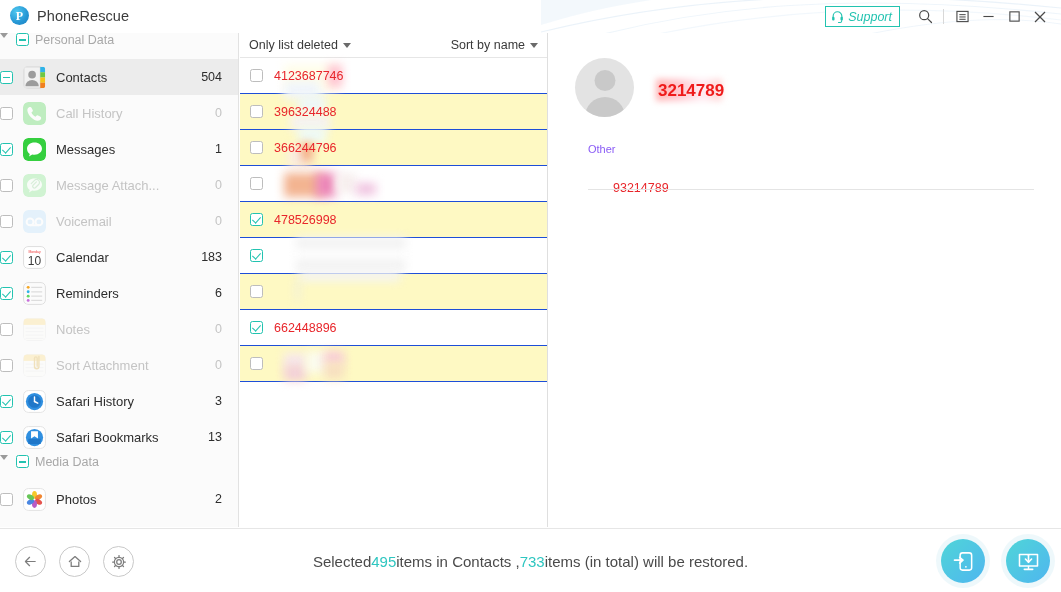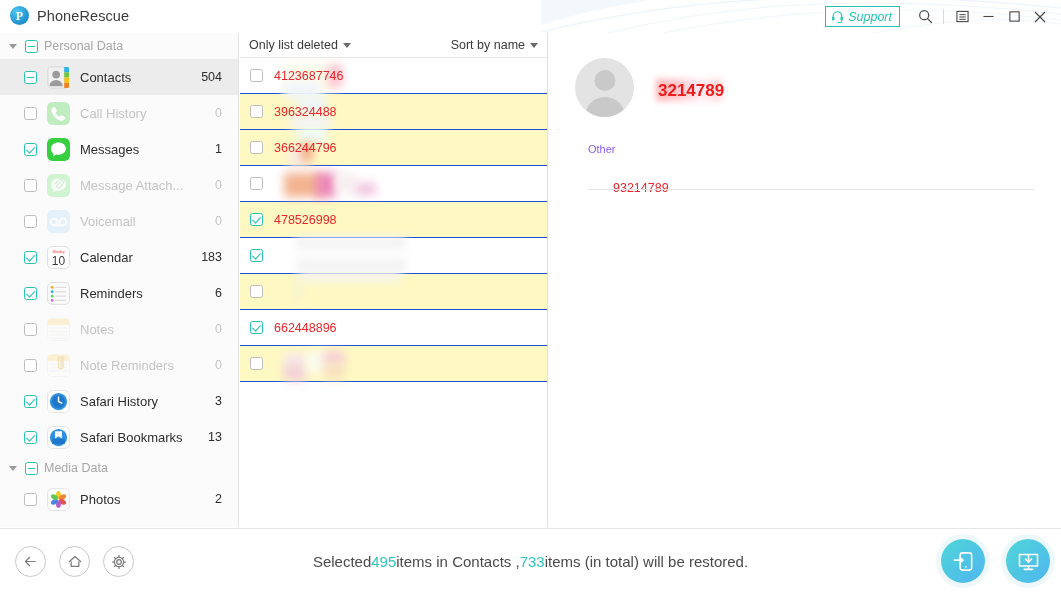--- a/index.html
+++ b/index.html
@@ -43,38 +43,38 @@
   }
   .tb-sep { width:1px; height:15px; background:#d8d8d8; margin:0 5px; }
 
   
   .sidebar {
     position:absolute; left:0; top:33px; width:239px; height:494px;
     background:#fbfbfb; border-right:1px solid #e2e2e2;
     overflow:hidden;
   }
   .group-head {
-    display:flex; align-items:center; height:26px; padding-left:9px; gap:6px;
+    display:flex; height:26px; gap:6px;
     font-size:12.5px; color:#a8a8a8;
   }
   .caret { width:0;height:0;border-left:4.5px solid transparent;border-right:4.5px solid transparent;border-top:5px solid #9a9a9a; margin-right:2px; cursor:pointer;}
   .cb {
     width:13px; height:13px; border:1px solid #bdbdbd; border-radius:2.5px;
     background:#fff; flex:0 0 auto; position:relative; cursor:pointer;
   }
   .cb.teal { border-color:#22c3b0; }
   .cb.checked::after {
     content:""; position:absolute; left:3px; top:1px; width:4px; height:7px;
     border:solid #22c3b0; border-width:0 1.6px 1.6px 0; transform:rotate(42deg);
   }
   .cb.dash::after {
     content:""; position:absolute; left:2px; top:5px; width:7px; height:1.6px; background:#22c3b0;
   }
   .row {
-    display:flex; align-items:center; height:36px; padding-left:24px; gap:10px;
+    display:flex; align-items:center; height:36px; gap:10px;
     cursor:pointer; position:relative;
   }
   .row.selected { background:#ececec; }
   .row .ico { width:23px; height:23px; flex:0 0 auto; border-radius:5px; overflow:hidden; position:relative; }
   .row .lbl { font-size:13px; color:#2d2d2d; flex:1 1 auto; white-space:nowrap; }
   .row .cnt { font-size:12.5px; color:#2d2d2d; padding-right:16px; }
   .row.dim .lbl, .row.dim .cnt { color:#c4c4c4; }
   .row.dim .ico { opacity:.38; }
 
   
@@ -306,21 +306,21 @@
         <span class="ico"><svg viewBox="0 0 24 24" width="23" height="23">
             <rect x="0.6" y="0.6" width="22.8" height="22.8" rx="3" fill="#fdfdfa" stroke="#e6e6e6" stroke-width="1"></rect>
             <rect x="0.6" y="0.6" width="22.8" height="6.6" fill="#fbdf8e"></rect>
             <g stroke="#ededed" stroke-width="1.2">
               <line x1="2.6" y1="10.6" x2="21.4" y2="10.6"></line>
               <line x1="2.6" y1="14.2" x2="21.4" y2="14.2"></line>
               <line x1="2.6" y1="17.8" x2="21.4" y2="17.8"></line>
             </g>
             <path d="M16.6,2.6 v10.4 a2.3,2.3 0 0 1 -4.6,0 V4.4 a1.4,1.4 0 0 1 2.8,0 v8.4" stroke="#e0b857" stroke-width="1.5" fill="none" stroke-linecap="round"></path>
           </svg></span>
-        <span class="lbl">Note Reminders</span>
+        <span class="lbl">Sort Attachment</span>
         <span class="cnt">0</span>
       </div>
       <div class="row">
         <span class="cb teal checked"></span>
         <span class="ico"><svg viewBox="0 0 24 24" width="23" height="23">
             <rect x="0.6" y="0.6" width="22.8" height="22.8" rx="5" fill="#fff" stroke="#e2e2e2" stroke-width="1"></rect>
             <circle cx="12" cy="12" r="9" fill="#2f8fe0"></circle>
             <circle cx="12" cy="12" r="6.6" fill="#1f77c9"></circle>
             <line x1="12" y1="12" x2="12" y2="7.4" stroke="#fff" stroke-width="1.5" stroke-linecap="round"></line>
             <line x1="12" y1="12" x2="15.4" y2="13.8" stroke="#fff" stroke-width="1.5" stroke-linecap="round"></line>

